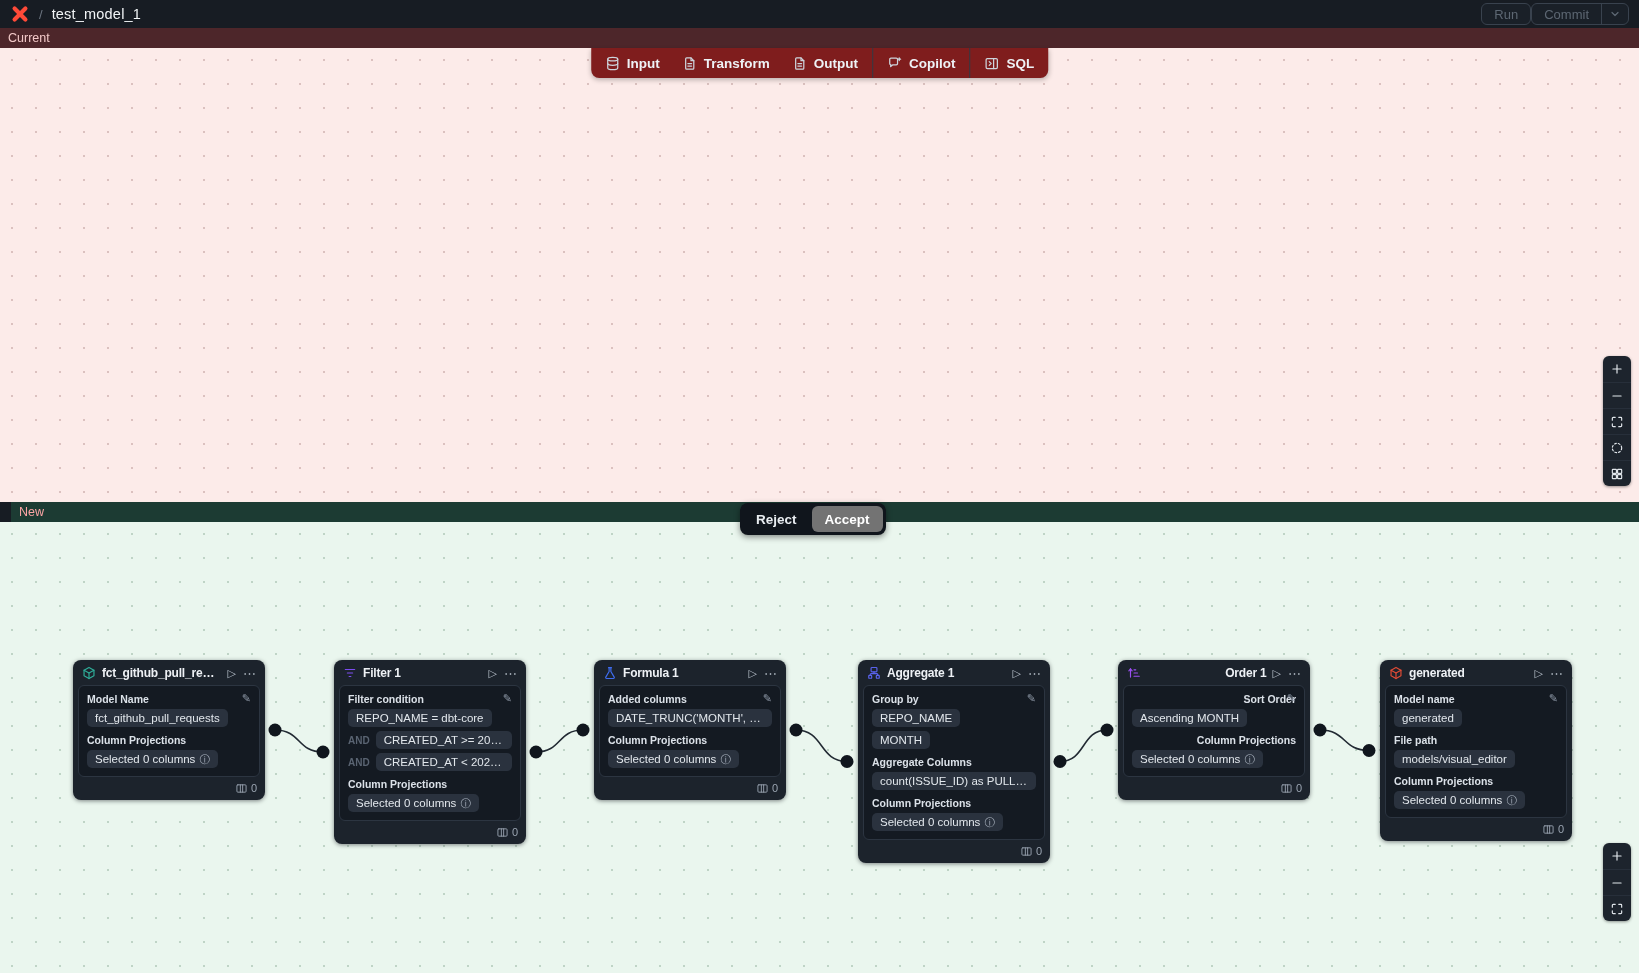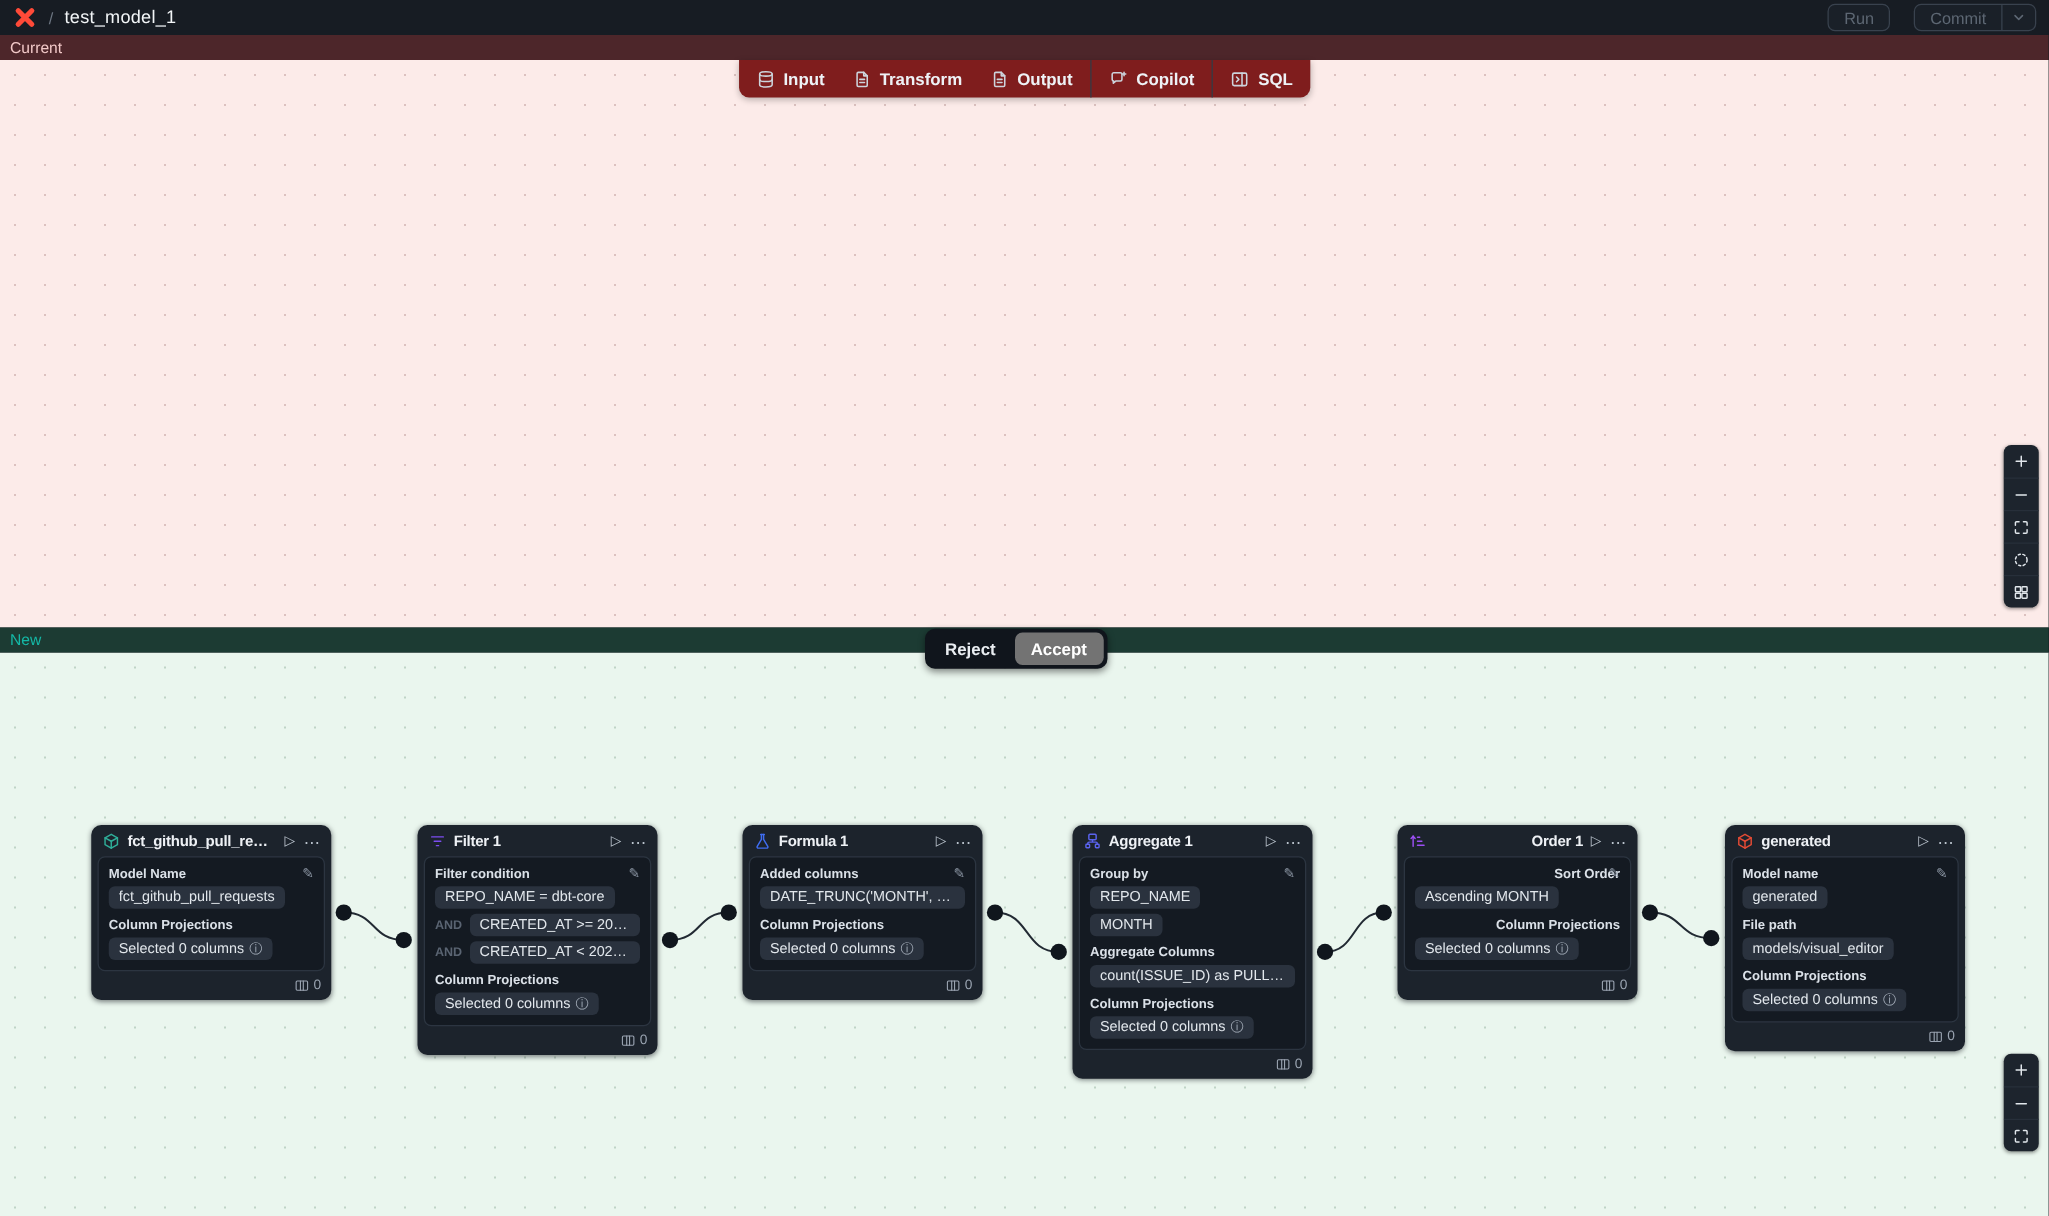--- a/index.html
+++ b/index.html
@@ -13,21 +13,21 @@
 
   
   .topnav {
     position:absolute; top:0; left:0; right:0; height:28px;
     background:#171c23; display:flex; align-items:center;
     padding:0 10px; gap:9px; z-index:10;
   }
   .logo { width:20px; height:20px; display:flex; align-items:center; justify-content:center; }
   .crumb-sep { color:#6d7682; font-size:13px; }
   .page-title { color:#f2f5f7; font-weight:400; font-size:14.5px; letter-spacing:.2px; }
-  .nav-actions { margin-left:auto; display:flex; gap:19px; align-items:center; }
+  .nav-actions { margin-left:auto; display:flex; gap:0; align-items:center; }
   .nav-btn {
     height:22px; display:flex; align-items:center; background:#1a2028;
     border:1px solid #39424e; border-radius:6px; color:#5d6773; font-size:13px;
   }
   .nav-btn .seg { padding:0 12px; height:100%; display:flex; align-items:center; }
   .nav-btn .caret-seg { padding:0 7px; border-left:1px solid #39424e; height:100%; display:flex; align-items:center; }
   .nav-btn svg { width:12px; height:12px; }
 
   
   .diff-bar {
@@ -469,21 +469,21 @@
               <path d="M6 9 l6 6 6-6" stroke="currentColor" stroke-width="2.4" fill="none" stroke-linecap="round" stroke-linejoin="round"></path>
             </svg>
         </span>
       </div>
     </div>
   </div>
 
   <div class="diff-bar bar-current" style="background: rgb(77, 38, 42); color: rgb(242, 201, 200);">
     <span>Current</span>
   </div>
-  <div class="diff-bar bar-new" style="background: rgb(28, 59, 51); color: #14b8a6;">
+  <div class="diff-bar bar-new" style="background: rgb(28, 59, 51); color: #fca5a5; margin-left: 11px;">
     <span>New</span>
   </div>
 
   <div class="top-toolbar" id="top-toolbar">
       <div class="tb-group">
         <div class="tb-item">
           <span style="display: flex;">
             <svg viewBox="0 0 24 24" fill="none" stroke="currentColor" stroke-width="2" stroke-linecap="round" stroke-linejoin="round">
               <ellipse cx="12" cy="5" rx="8" ry="2.8"></ellipse>
               <path d="M4 5v7c0 1.55 3.58 2.8 8 2.8s8-1.25 8-2.8V5"></path>

